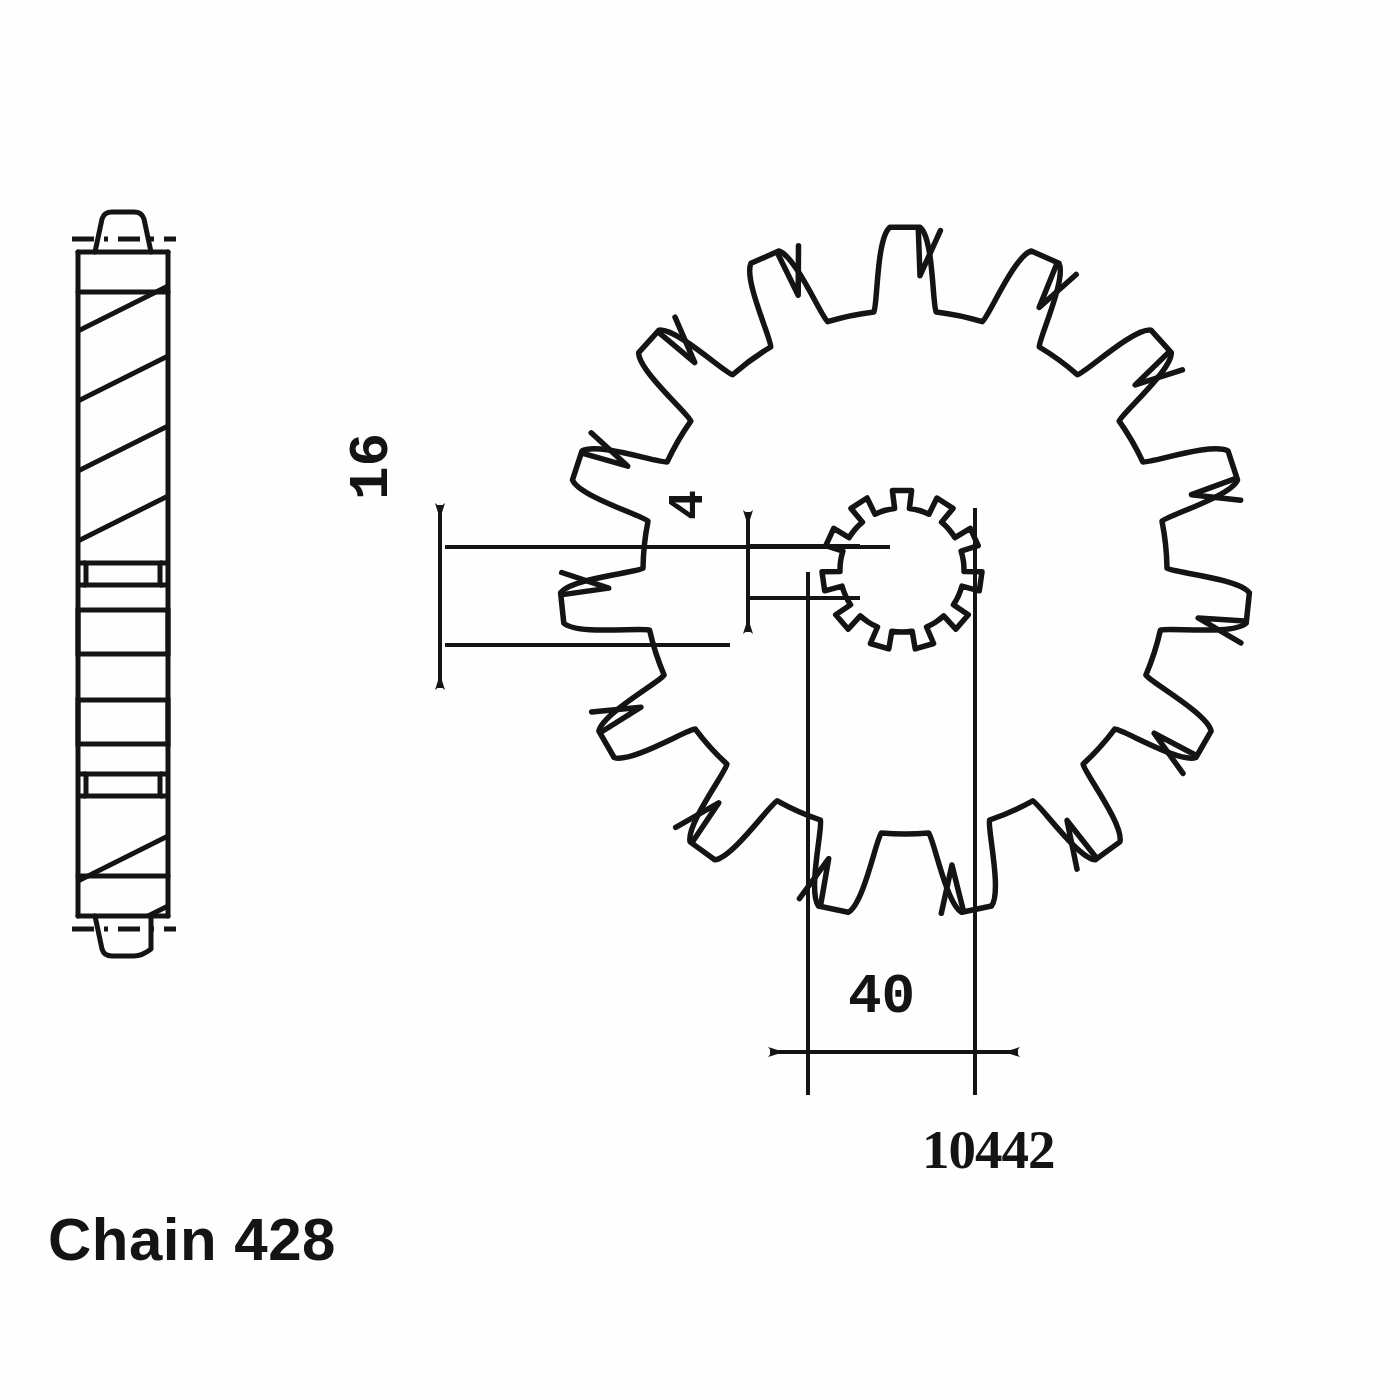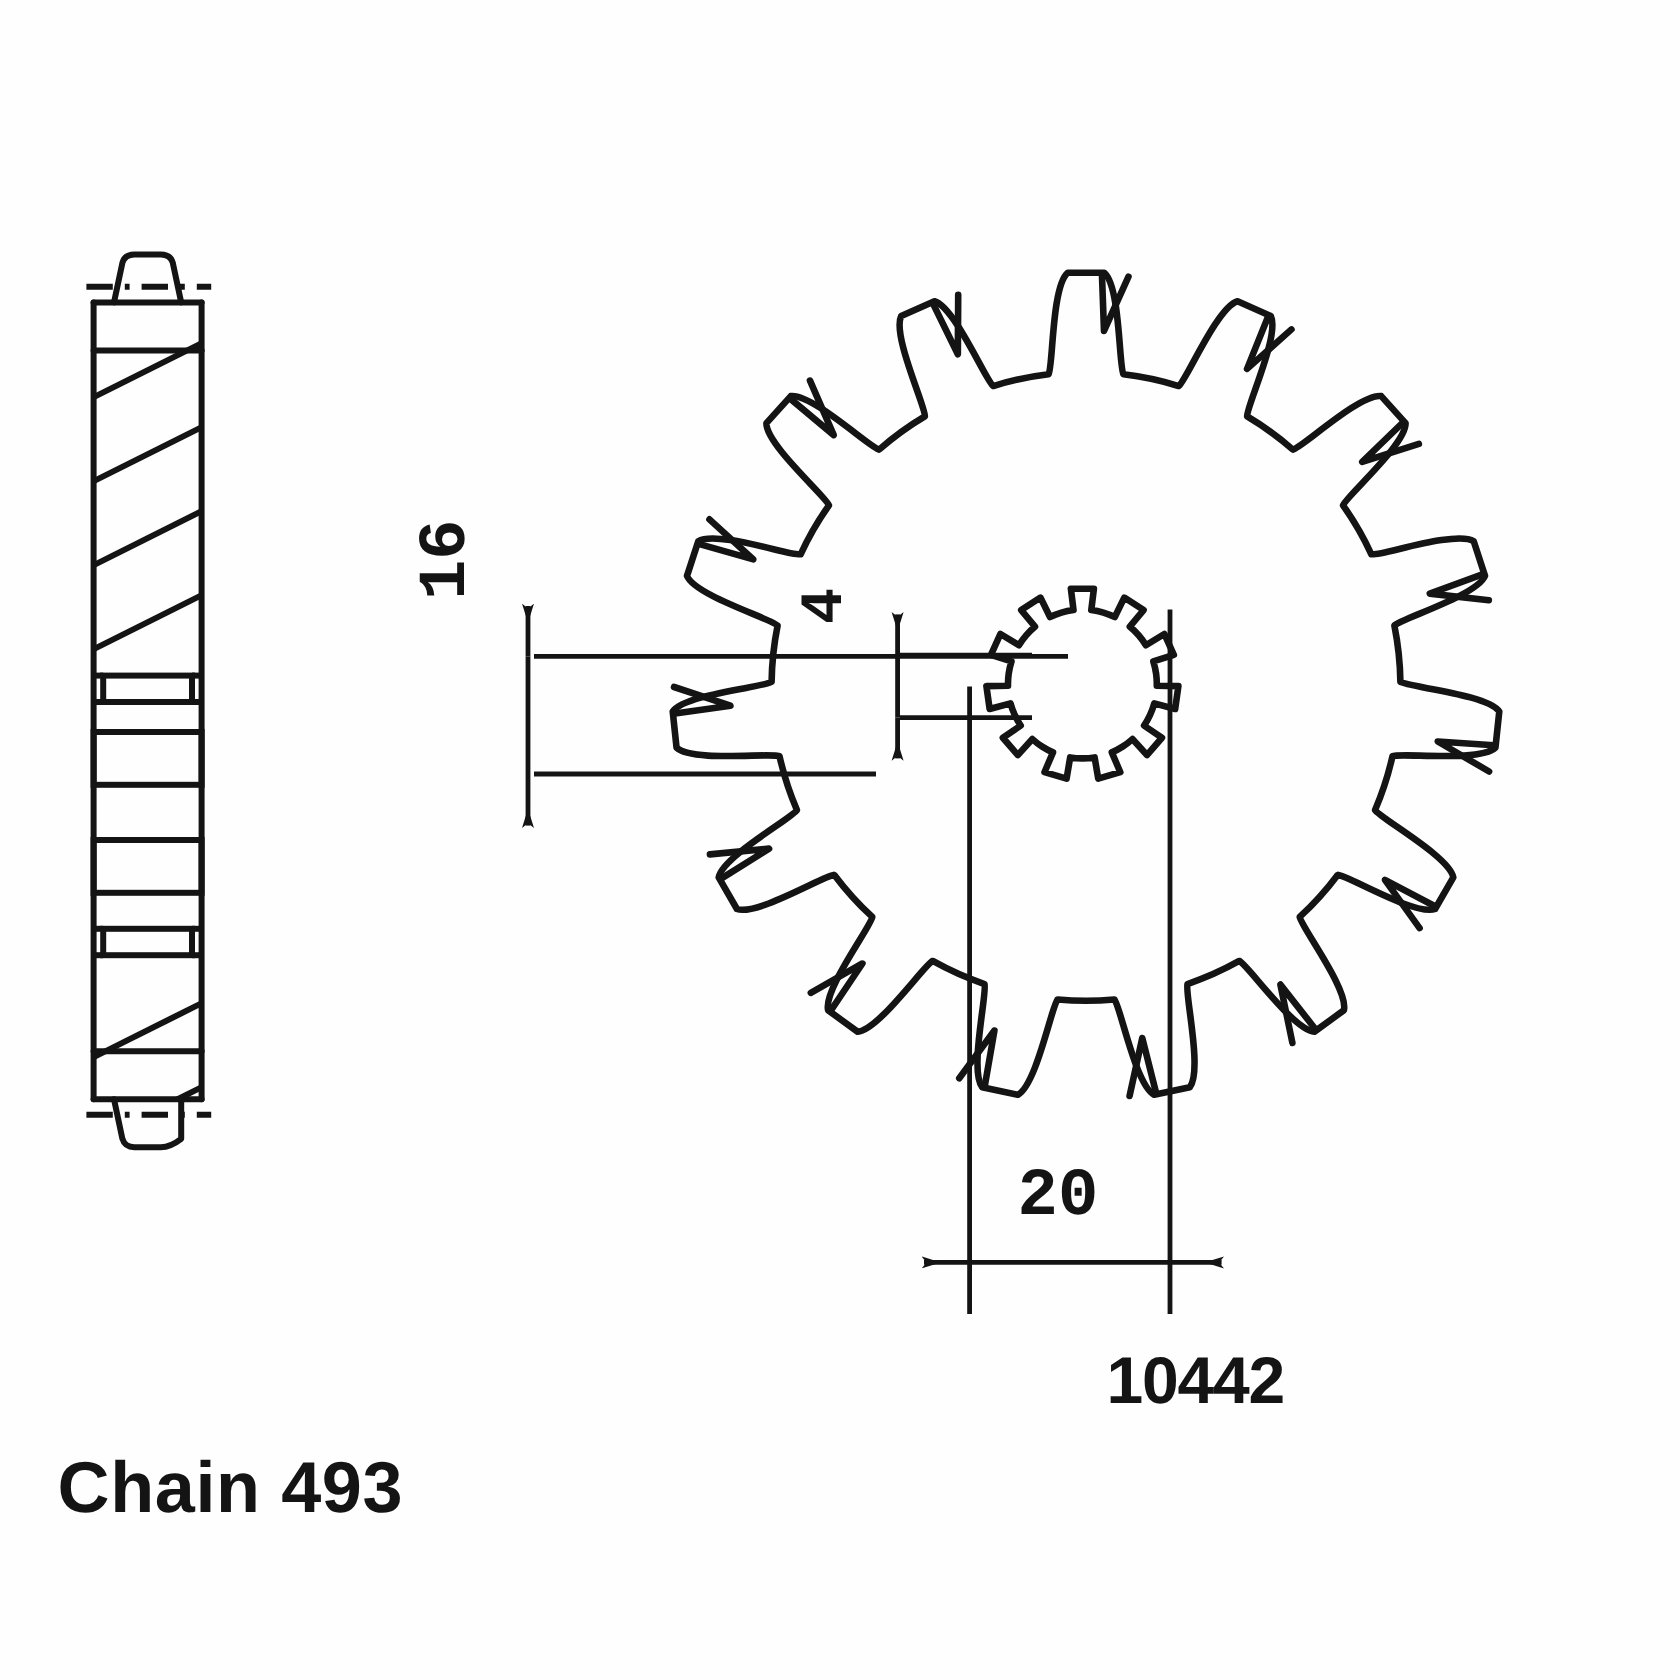--- a/index.html
+++ b/index.html
@@ -4,21 +4,21 @@
 <style>
   html,body{margin:0;padding:0;background:#ffffff;}
   body{width:1400px;height:1400px;overflow:hidden;
        font-family:"Liberation Sans",sans-serif;}
   #stage{position:relative;width:1400px;height:1400px;background:#fefefe;}
   svg.draw{position:absolute;left:0;top:0;width:1400px;height:1400px;}
   .lbl{position:absolute;color:#141414;font-family:"Liberation Sans",sans-serif;
        white-space:nowrap;}
   #chain-label{left:48px;top:1205px;font-size:60px;font-weight:bold;letter-spacing:0.5px;}
   #part-number{left:922px;top:1118px;font-size:55px;font-weight:bold;
-       font-family:Liberation Sans, sans-serif;letter-spacing:-1px;}
+       font-family:Liberation Serif, serif;letter-spacing:-1px;}
   #dim-16{left:340px;top:500px;font-size:56px;font-weight:bold;
        font-family:"Liberation Mono",monospace;
        transform:rotate(-90deg);transform-origin:left top;
        position:absolute;}
   #dim-4{left:660px;top:520px;font-size:50px;font-weight:bold;
        font-family:"Liberation Mono",monospace;
        transform:rotate(-90deg);transform-origin:left top;
        position:absolute;}
   #dim-20{left:848px;top:965px;font-size:56px;font-weight:bold;
        font-family:"Liberation Mono",monospace;}
@@ -142,19 +142,19 @@
       <line x1="808" y1="1052" x2="975" y2="1052"></line>
       <line x1="975" y1="1052" x2="1018" y2="1052" marker-end="url(#arrOut)"></line>
     </g>
   </svg>
 
 
   <div class="lbl" id="dim-16">16</div>
 
   <div class="lbl" id="dim-4">4</div>
 
-  <div class="lbl" id="dim-20">20</div>
+  <div class="lbl" id="dim-20">40</div>
 
   <div class="lbl" id="part-number">10442</div>
 
-  <div class="lbl" id="chain-label">Chain 493</div>
+  <div class="lbl" id="chain-label">Chain 428</div>
 
 </div>
 
 </body></html>

